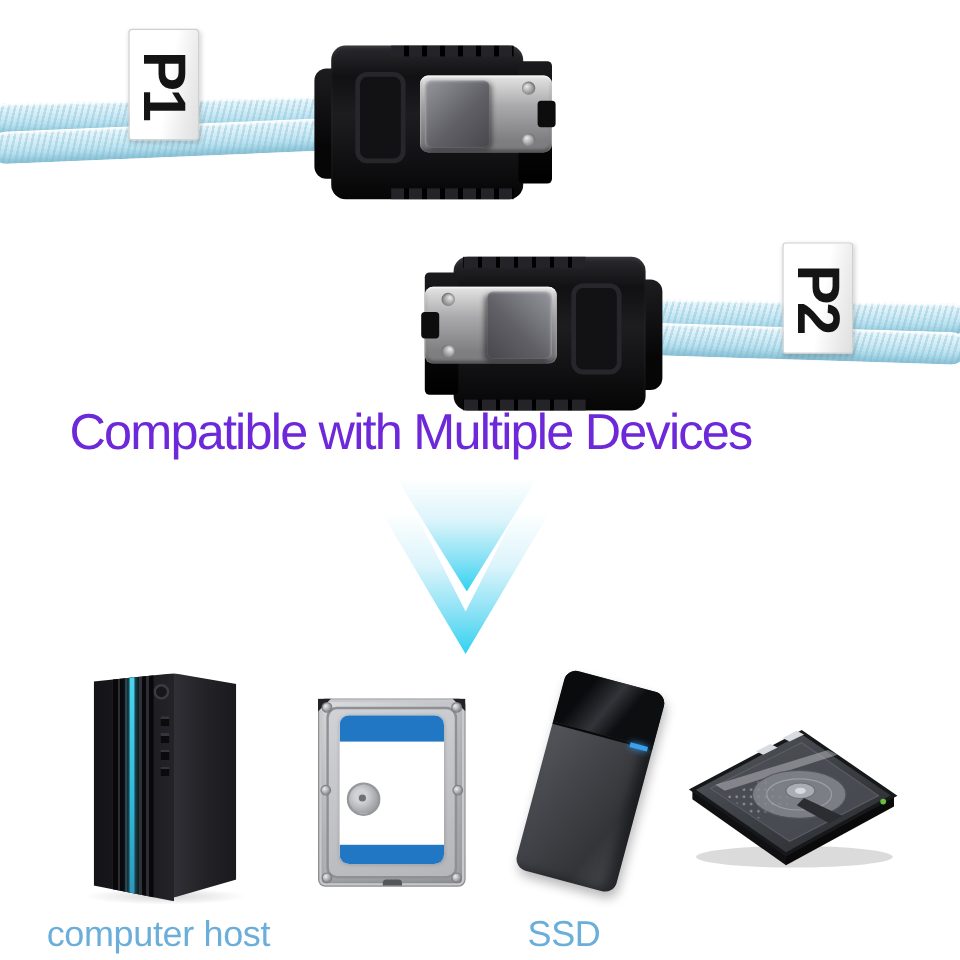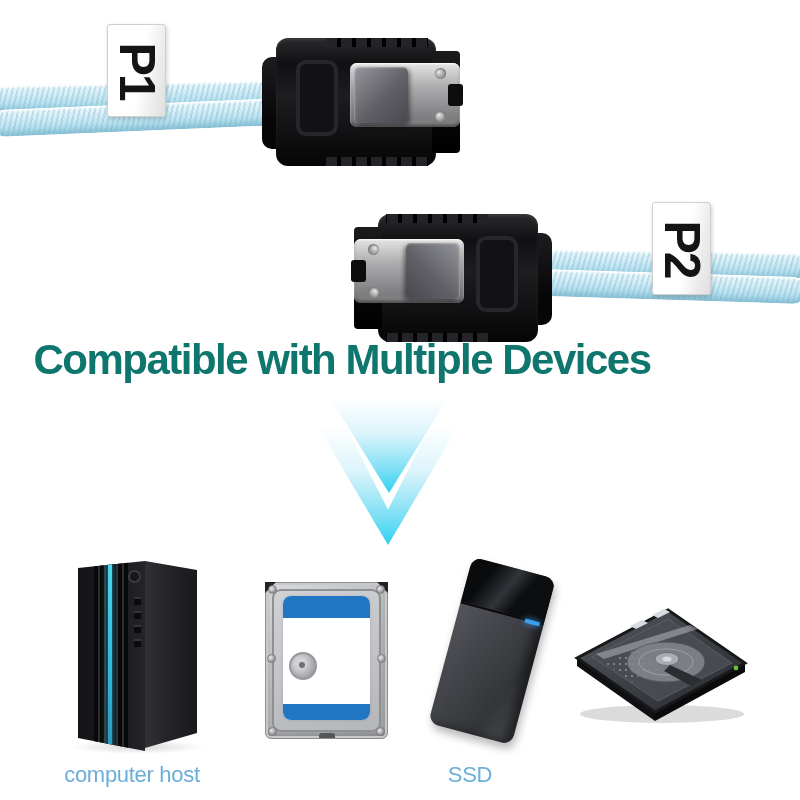--- a/index.html
+++ b/index.html
@@ -51,21 +51,21 @@
   
   .tag{position:absolute;width:57px;height:91px;border:1px solid #cfcfcf;border-radius:3px;
         background:linear-gradient(100deg,#ffffff 55%,#ececec 80%,#dfdfdf);
         box-shadow:1px 2px 4px rgba(0,0,0,.18);display:flex;align-items:center;justify-content:center;z-index:5;}
   .tag span{transform:rotate(90deg);font-weight:bold;font-size:50px;line-height:1;color:#141414;letter-spacing:-2px;}
   .tag-p1{left:107px;top:24px;}
   .tag-p2{left:652px;top:202px;}
 
   
   .title{position:absolute;left:0;top:336px;width:684px;margin:0;text-align:center;
-        font-size:42px;font-weight:bold;letter-spacing:-1.5px;color:#0f766e;}
+        font-size:42px;font-weight:normal;letter-spacing:-1.5px;color:#6d28d9;}
 
   
   .arrow-grad{background:linear-gradient(180deg, rgba(240,250,253,0) 0%, rgba(190,235,248,.55) 38%, #7edff4 75%, #2fd2f1 100%);}
   .arrow-chev{position:absolute;left:318px;top:427px;width:140px;height:118px;
         clip-path:polygon(0 0,20% 0,50% 70%,80% 0,100% 0,50% 100%);}
   .arrow-tri{position:absolute;left:330px;top:398px;width:118px;height:95px;
         clip-path:polygon(0 0,100% 0,50% 100%);}
 
   
   .tower{left:73px;top:558px;width:128px;height:196px;}
@@ -121,21 +121,21 @@
         background:linear-gradient(115deg,#0a0b0d 25%,#313439 48%,#0d0e10 65%);
         border-bottom:2px solid #0a0a0b;}
   .ssd-led{position:absolute;right:4px;top:27%;width:15px;height:4px;background:#3b9ff0;
         transform:rotate(15deg);box-shadow:0 0 6px #3b9ff0;z-index:2;}
   .ssd-led-wrap{position:absolute;left:22px;top:10px;width:86px;height:172px;transform:rotate(15deg);pointer-events:none;}
 
   
   .odd{left:570px;top:602px;width:185px;height:125px;}
 
   
-  .dev-label{position:absolute;top:762px;font-size:22px;color:#6aaed9;text-align:center;letter-spacing:-.3px;}
+  .dev-label{position:absolute;top:762px;font-size:30px;color:#6aaed9;text-align:center;letter-spacing:-.3px;}
   .dl1{left:37px;width:190px;} .dl2{left:232px;width:190px;}
   .dl3{left:400px;width:140px;} .dl4{left:548px;width:218px;}
 </style>
 </head>
 <body>
 
 <div class="stage">
 
   <div class="strand s1a"></div>
   <div class="strand s1b"></div>

